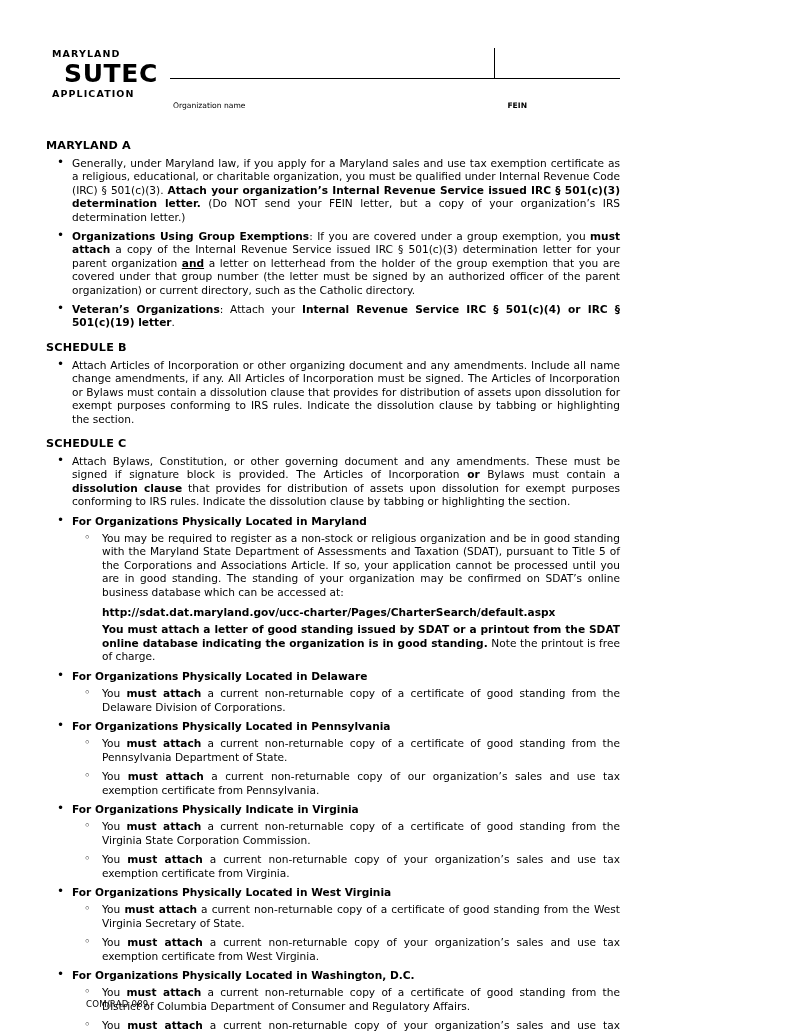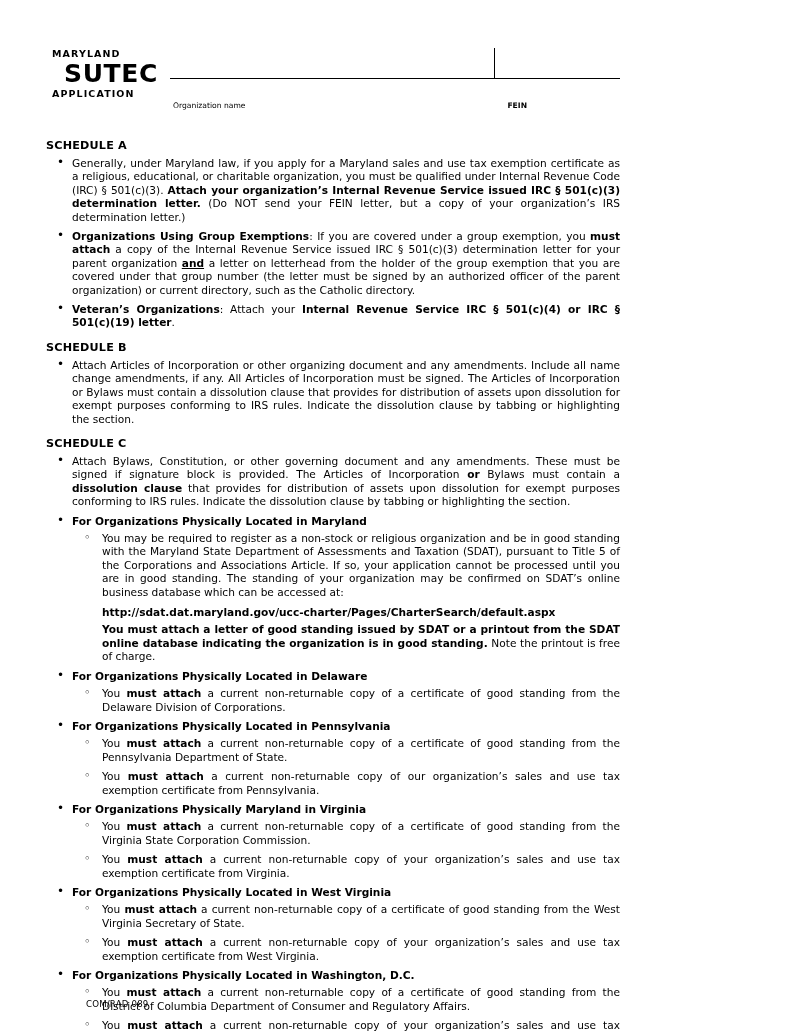--- a/index.html
+++ b/index.html
@@ -183,21 +183,21 @@
       <div class="fields-rule">
         <span class="divider"></span>
       </div>
       <div class="fields-labels">
         <span class="lbl lbl-org">Organization name</span>
         <span class="lbl lbl-fein">FEIN</span>
       </div>
     </div>
   </div>
 
-  <div class="schedule">SCHEDULE A</div>
+  <div class="schedule">MARYLAND A</div>
   <ul class="bullets">
     <li><span>Generally, under Maryland law, if you apply for a Maryland sales and use tax exemption certificate as a religious, educational, or charitable organization, you must be qualified under Internal Revenue Code (IRC) § 501(c)(3). </span><b>Attach your organization’s Internal Revenue Service issued IRC § 501(c)(3) determination letter.</b><span> (Do NOT send your FEIN letter, but a copy of your organization’s IRS determination letter.)</span></li>
     <li><b>Organizations Using Group Exemptions</b><span>: If you are covered under a group exemption, you </span><b>must attach</b><span> a copy of the Internal Revenue Service issued IRC § 501(c)(3) determination letter for your parent organization </span><b style="text-decoration:underline">and</b><span> a letter on letterhead from the holder of the group exemption that you are covered under that group number (the letter must be signed by an authorized officer of the parent organization) or current directory, such as the Catholic directory.</span></li>
     <li><b>Veteran’s Organizations</b><span>: Attach your </span><b>Internal Revenue Service IRC § 501(c)(4) or IRC § 501(c)(19) letter</b><span>.</span></li>
   </ul>
 
   <div class="schedule">SCHEDULE B</div>
   <ul class="bullets">
     <li>Attach Articles of Incorporation or other organizing document and any amendments. Include all name change amendments, if any. All Articles of Incorporation must be signed. The Articles of Incorporation or Bylaws must contain a dissolution clause that provides for distribution of assets upon dissolution for exempt purposes conforming to IRS rules. Indicate the dissolution clause by tabbing or highlighting the section.</li>
   </ul>
@@ -227,21 +227,21 @@
 
     <li>
       <span class="li-head">For Organizations Physically Located in Pennsylvania</span>
       <ul class="sub">
         <li><span>You </span><b>must attach</b><span> a current non-returnable copy of a certificate of good standing from the Pennsylvania Department of State.</span></li>
         <li><span>You </span><b>must attach</b><span> a current non-returnable copy of our organization’s sales and use tax exemption certificate from Pennsylvania.</span></li>
       </ul>
     </li>
 
     <li>
-      <span class="li-head">For Organizations Physically Maryland in Virginia</span>
+      <span class="li-head">For Organizations Physically Indicate in Virginia</span>
       <ul class="sub">
         <li><span>You </span><b>must attach</b><span> a current non-returnable copy of a certificate of good standing from the Virginia State Corporation Commission.</span></li>
         <li><span>You </span><b>must attach</b><span> a current non-returnable copy of your organization’s sales and use tax exemption certificate from Virginia.</span></li>
       </ul>
     </li>
 
     <li>
       <span class="li-head">For Organizations Physically Located in West Virginia</span>
       <ul class="sub">
         <li><span>You </span><b>must attach</b><span> a current non-returnable copy of a certificate of good standing from the West Virginia Secretary of State.</span></li>

